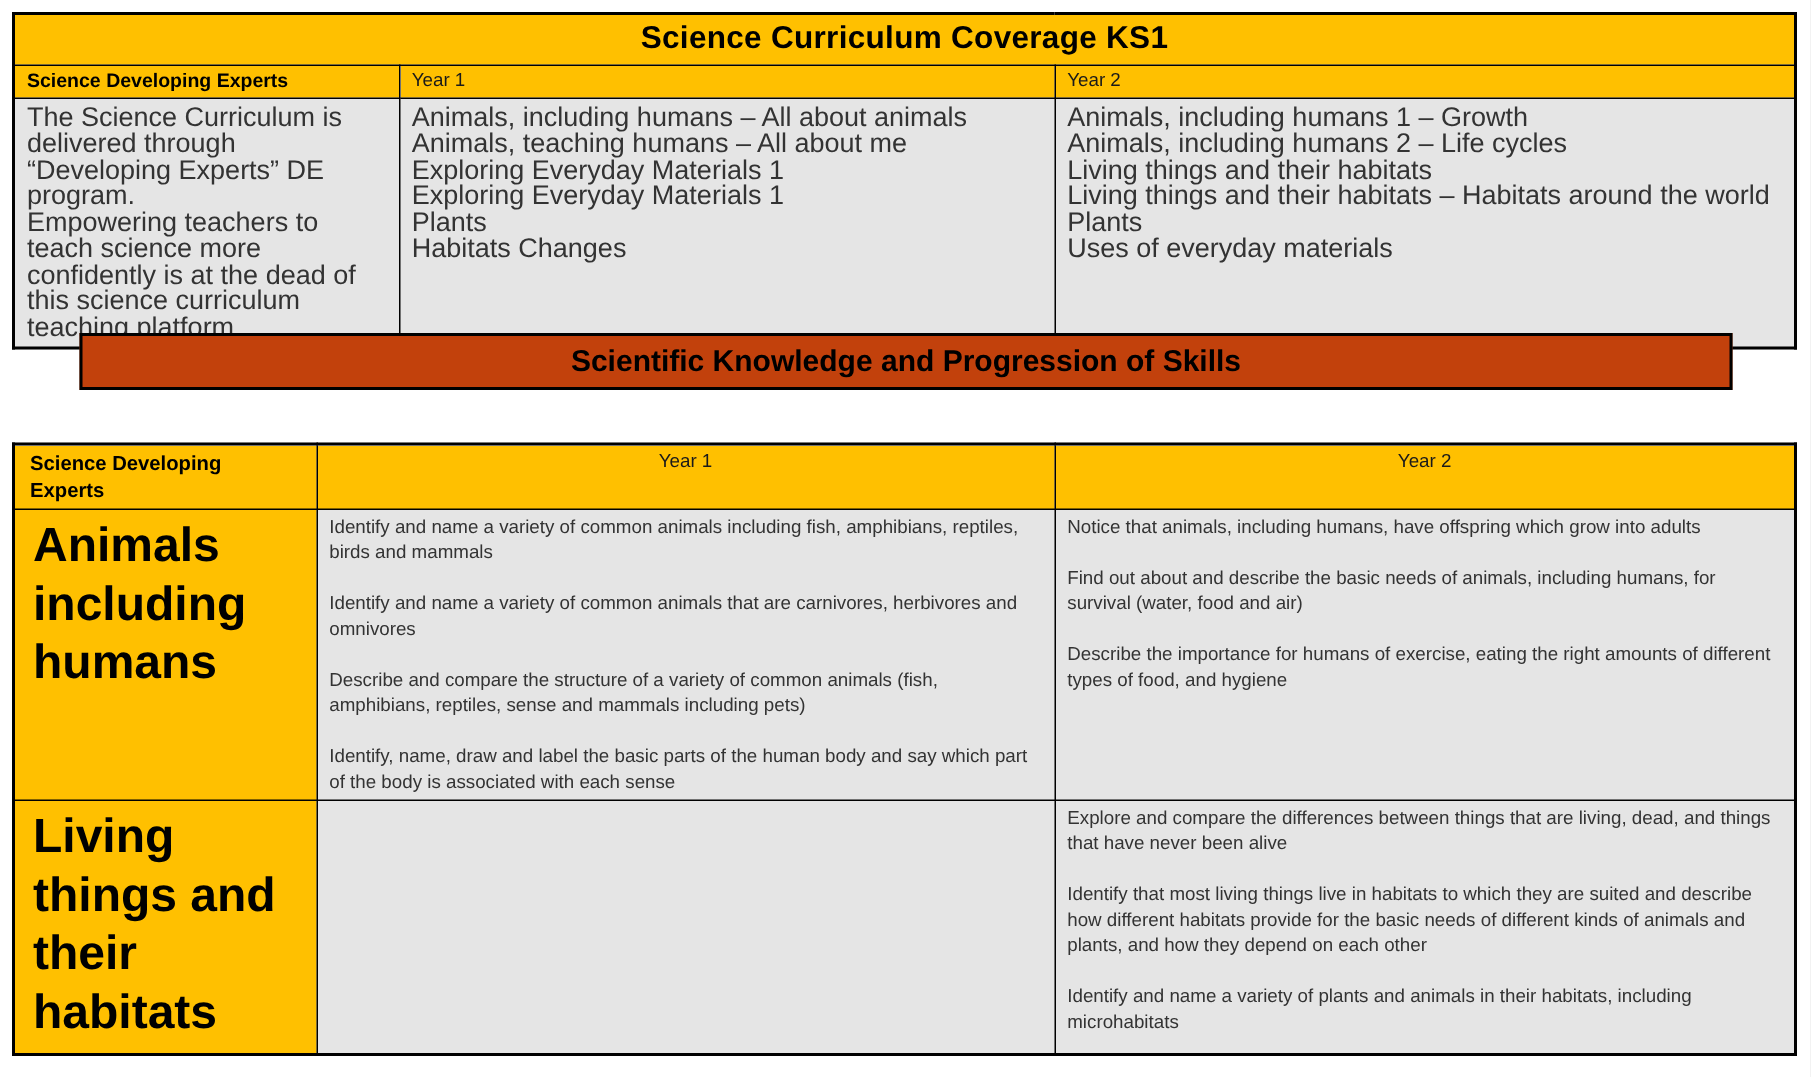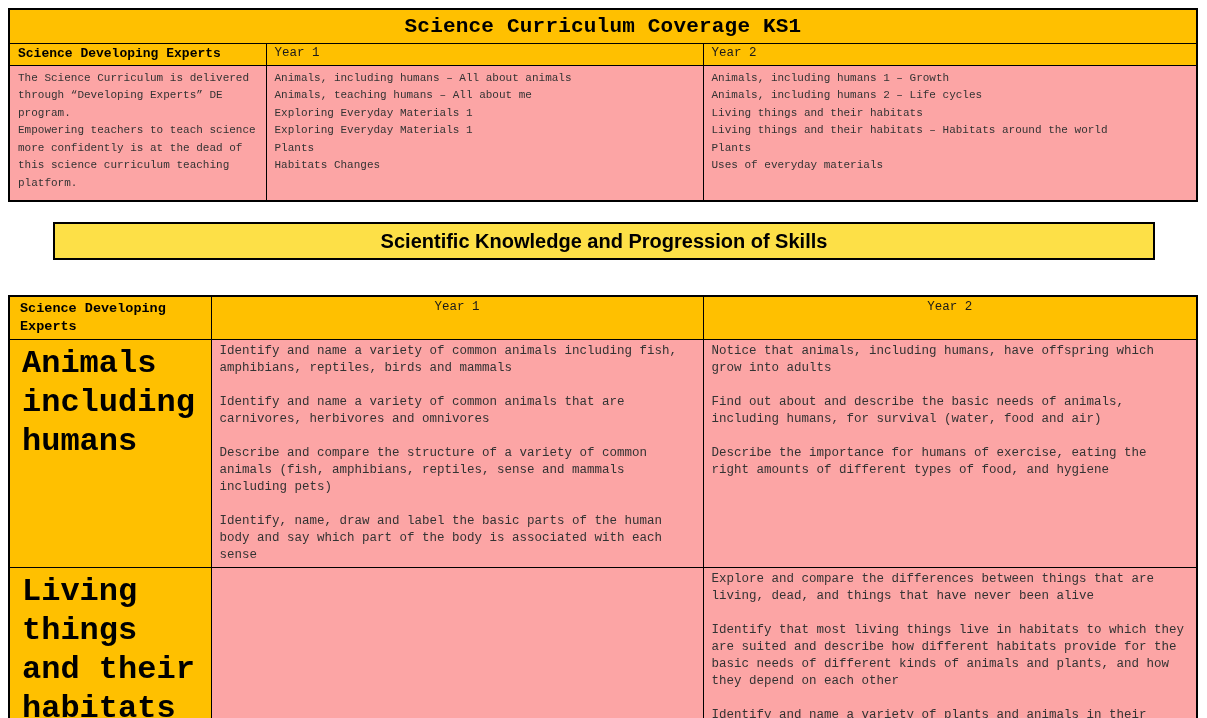--- a/index.html
+++ b/index.html
@@ -8,22 +8,21 @@
     background: #ffffff;
     font-family: "Liberation Sans", "DejaVu Sans", sans-serif;
     position: relative;
     overflow: hidden;
     color: #333333;
   }
   table {
     border-collapse: collapse;
     table-layout: fixed;
     position: absolute;
-    background: #fca5a5;
-    font-family: Liberation Mono, monospace;
+    background: #e5e5e5;
   }
   td {
     border: 1px solid #000;
     vertical-align: top;
     overflow: hidden;
   }
   .coverage-table { left: 8px; top: 8px; width: 1188px; border: 2px solid #000; }
   .skills-table   { left: 8px; top: 295px; width: 1188px; border: 2px solid #000; }
 
   .orange { background: #FFC000; }
@@ -41,30 +40,30 @@
     height: 22px;
     padding: 2px 8px;
     font-size: 12.5px;
     color: #1a1a1a;
   }
   .hdr-bold { font-weight: bold; font-size: 13px; color: #000; }
 
   .body-cell {
     height: 136px;
     padding: 4px 8px;
-    font-size: 11px;
+    font-size: 18px;
     line-height: 17.5px;
   }
   .unit-line { white-space: nowrap; }
 
   .banner {
     position: absolute;
     left: 53px; top: 222px;
     width: 1102px; height: 38px;
-    background: #fde047;
+    background: #c2410c;
     border: 2px solid #000;
     display: flex;
     align-items: center;
     justify-content: center;
     font-size: 20px;
     font-weight: bold;
     color: #000;
   }
 
   .sk-hdr-cell {

